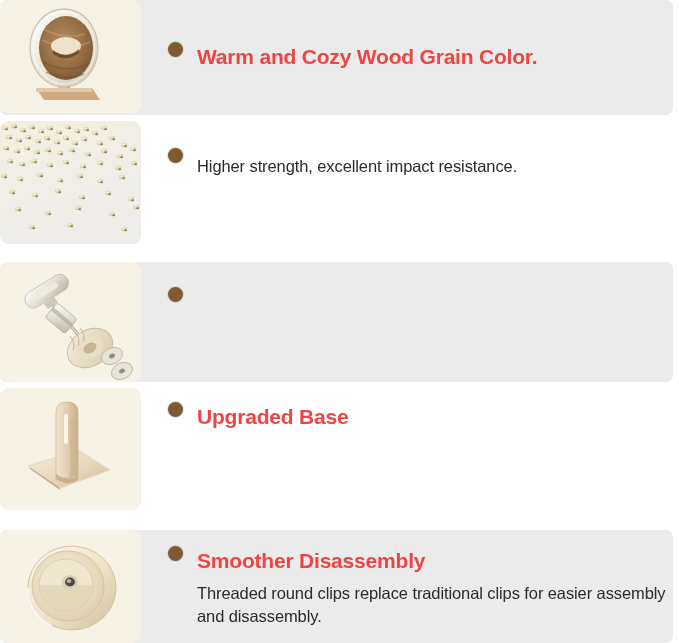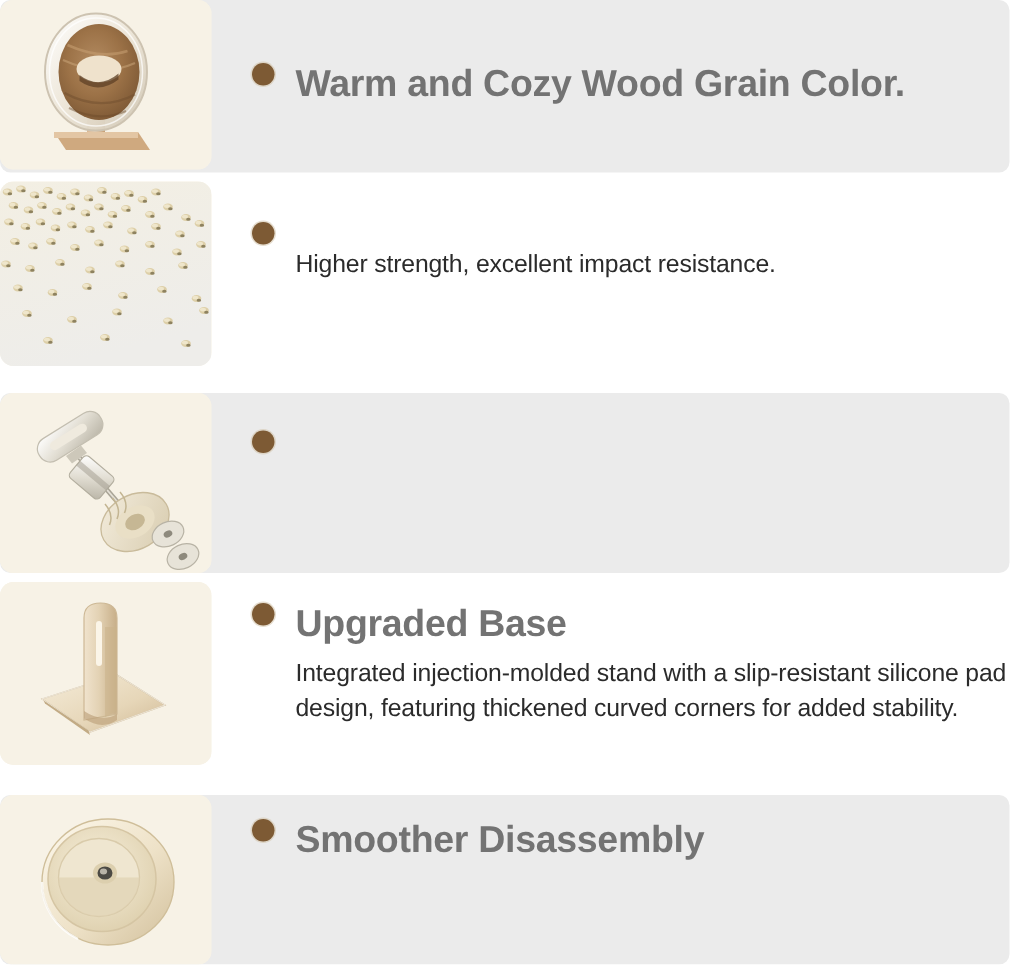--- a/index.html
+++ b/index.html
@@ -65,24 +65,24 @@
     width: 15px;
     height: 15px;
     border-radius: 50%;
     background: #7d5a34;
     box-shadow: 0 0 0 1px rgba(210,195,170,0.55);
   }
 
   .title {
     margin: 0;
     padding: 0;
-    font-size: 25px;
+    font-size: 21px;
     font-weight: 700;
     line-height: 29px;
-    color: #737373;
+    color: #ef4444;
     letter-spacing: -0.2px;
     white-space: nowrap;
   }
 
   .subtitle {
     margin: 0;
     padding: 0;
     font-size: 16.5px;
     font-weight: 400;
     line-height: 22.5px;
@@ -249,21 +249,21 @@
             <use href="#pel" x="136" y="86"></use>
           <use href="#pel" x="32" y="106"></use>
             <use href="#pel" x="70" y="104"></use>
             <use href="#pel" x="124" y="108"></use>
         </g>
       </svg>
     </div>
     <div class="row-text">
       <span class="bullet"></span>
       <div class="text-block">
-        <div class="subtitle" style="margin-top:17px">Higher strength, excellent impact resistance.</div>
+        <div class="subtitle" style="margin-top:7px">Higher strength, excellent impact resistance.</div>
       </div>
     </div>
   </div>
 
   <div class="feature-row" id="row-3">
     <div class="row-band"></div>
     <div class="thumb">
       <svg class="thumb-canvas" viewBox="0 0 141 120" preserveAspectRatio="none">
         <defs>
           <linearGradient id="g3m" x1="0" y1="0" x2="1" y2="1">
@@ -330,21 +330,20 @@
         <path d="M56 24 q0 -10 11 -10 q11 0 11 10 L78 88 L56 92 Z" fill="url(#g4s)" stroke="#cdb895" stroke-width="0.8"></path>
         <rect x="64" y="26" width="4" height="30" rx="2" fill="#fbf5e8"></rect>
         <path d="M70 30 L78 30 L78 86 L70 90 Z" fill="#cbb28b" opacity="0.55"></path>
         <path d="M56 86 q12 8 22 2 l0 4 q-10 7 -22 -1 Z" fill="#bda27b" opacity="0.65"></path>
       </svg>
     </div>
     <div class="row-text">
       <span class="bullet"></span>
       <div class="text-block">
         <div class="title">Upgraded Base</div>
-        <div class="subtitle" style="margin-top:7px">Integrated injection-molded stand with a slip-resistant silicone pad design, featuring thickened curved corners for added stability.</div>
       </div>
     </div>
   </div>
 
   <div class="feature-row" id="row-5">
     <div class="row-band"></div>
     <div class="thumb">
       <svg class="thumb-canvas" viewBox="0 0 141 113" preserveAspectRatio="none">
         <defs>
           <linearGradient id="g5o" x1="0" y1="0" x2="1" y2="1">
@@ -367,17 +366,18 @@
         <ellipse cx="70" cy="52" rx="8" ry="7" fill="#dccfae"></ellipse>
         <ellipse cx="70" cy="52" rx="5" ry="4.4" fill="#4c4a44"></ellipse>
         <ellipse cx="69" cy="51" rx="2.4" ry="2" fill="#b9b4a8"></ellipse>
         <path d="M28 58 a44 42 0 0 0 24 38" stroke="#ffffff" stroke-width="1.6" fill="none" opacity="0.8"></path>
       </svg>
     </div>
     <div class="row-text">
       <span class="bullet"></span>
       <div class="text-block">
         <div class="title">Smoother Disassembly</div>
+        <div class="subtitle" style="margin-top:7px">Threaded round clips replace traditional clips for easier assembly and disassembly.</div>
       </div>
     </div>
   </div>
 
 </div>
 
 </body></html>

